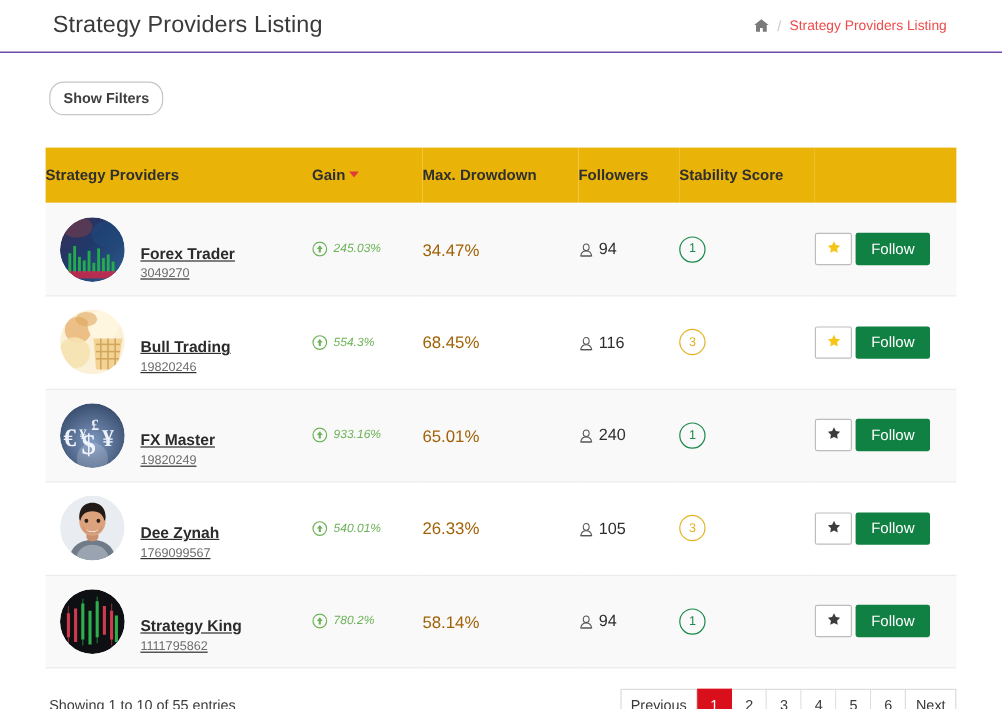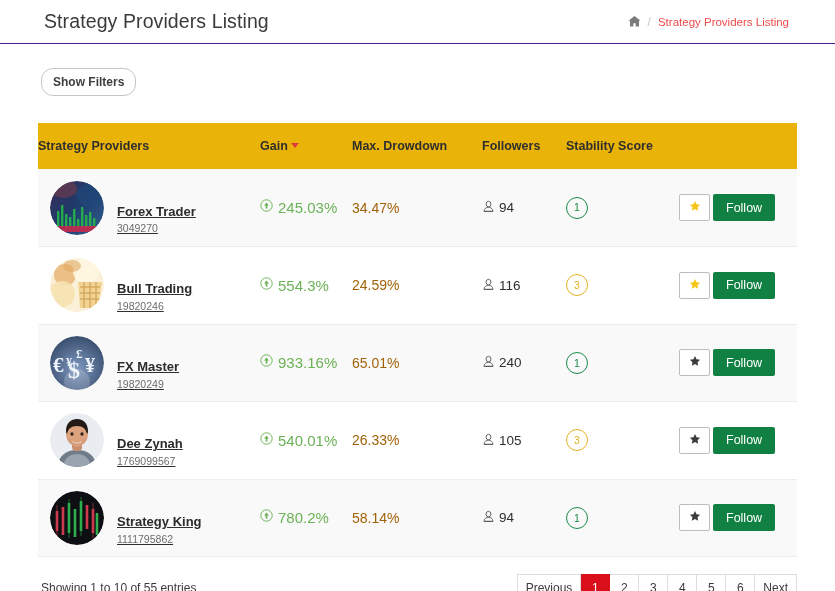--- a/index.html
+++ b/index.html
@@ -92,28 +92,28 @@
     width: 54px; height: 54px; border-radius: 50%;
     flex: 0 0 54px; overflow: hidden; position: relative;
     margin-right: 13px;
   }
   .avatar svg { display:block; width:100%; height:100%; }
   .provider-meta { display:flex; flex-direction: column; gap: 3px; min-width: 0; }
   .provider-name { font-size: 13px; font-weight: bold; color: #2b2b2b; line-height: 1.15; white-space: nowrap; }
   .provider-id { font-size: 10.5px; color: #6d6d6d; line-height: 1.15; }
 
   
-  .gain-cell { display: flex; gap: 5px; color: #6cb257; font-size: 15px; white-space: nowrap; }
+  .gain-cell { display: flex; align-items: center; gap: 5px; color: #6cb257; font-size: 10px; white-space: nowrap; font-style: italic; }
   .gain-icon { flex: 0 0 13px; display:inline-flex; }
 
   
   .dd-cell { font-size: 14px; color: #a16207; }
 
   
-  .fol-cell { display:flex; align-items:flex-start; gap:4px; font-size: 13.5px; color:#2f2f2f; white-space: nowrap; }
+  .fol-cell { display:flex; align-items:flex-end; gap:4px; font-size: 13.5px; color:#2f2f2f; white-space: nowrap; }
   .fol-icon { flex:0 0 13px; display:inline-flex; }
 
   
   .stability-badge {
     width: 22px; height: 22px; border-radius: 50%;
     border: 1.6px solid #1b8a4b;
     color: #1b8a4b;
     display: inline-flex; align-items: center; justify-content: center;
     font-size: 10.5px; line-height: 1;
   }
@@ -325,21 +325,21 @@
         <span class="gain-icon">
                   <svg width="13" height="13" viewBox="0 0 16 16" aria-hidden="true">
   <circle cx="8" cy="8" r="7" fill="none" stroke="#6cb257" stroke-width="1.2"></circle>
   <path d="M8 4.2 L11 8 H9.1 v3.6 H6.9 V8 H5 Z" fill="#6cb257"></path>
                   </svg>
                 </span>
         <span>554.3%</span>
       </div>
     </td>
     <td>
-      <span class="dd-cell">24.59%</span>
+      <span class="dd-cell">68.45%</span>
     </td>
     <td>
       <div class="fol-cell">
         <span class="fol-icon">
                   <svg width="13" height="13" viewBox="0 0 16 16" aria-hidden="true">
   <ellipse cx="8" cy="5" rx="3" ry="3.4" fill="none" stroke="#555" stroke-width="1.1"></ellipse>
   <path d="M2.4 14c.5-3.4 2.8-5.1 5.6-5.1S13.1 10.6 13.6 14z" fill="none" stroke="#555" stroke-width="1.1"></path>
   <path d="M3 14h10" stroke="#555" stroke-width="1.1"></path>
                   </svg>
                 </span>

